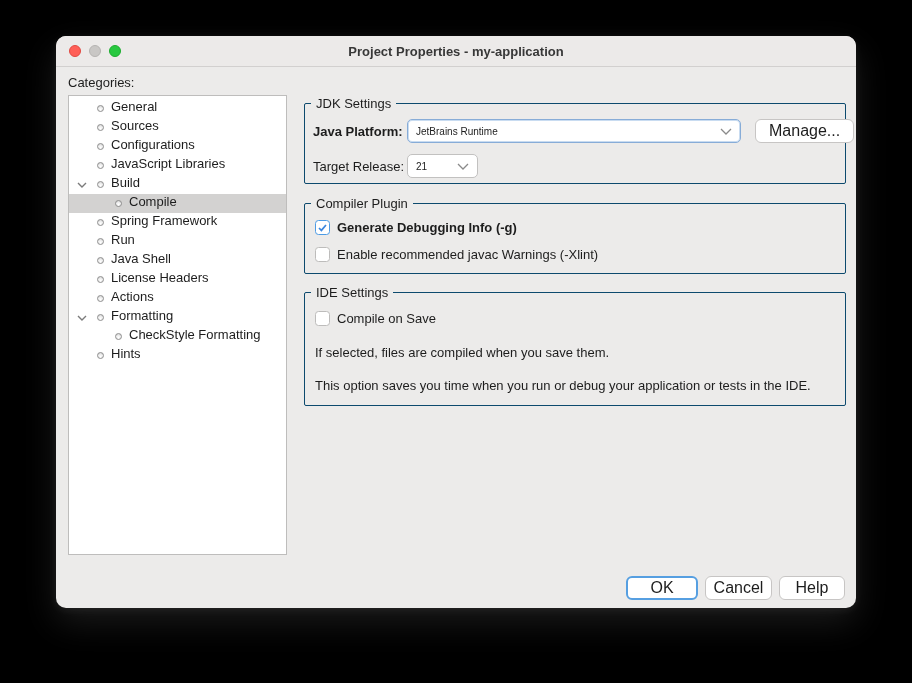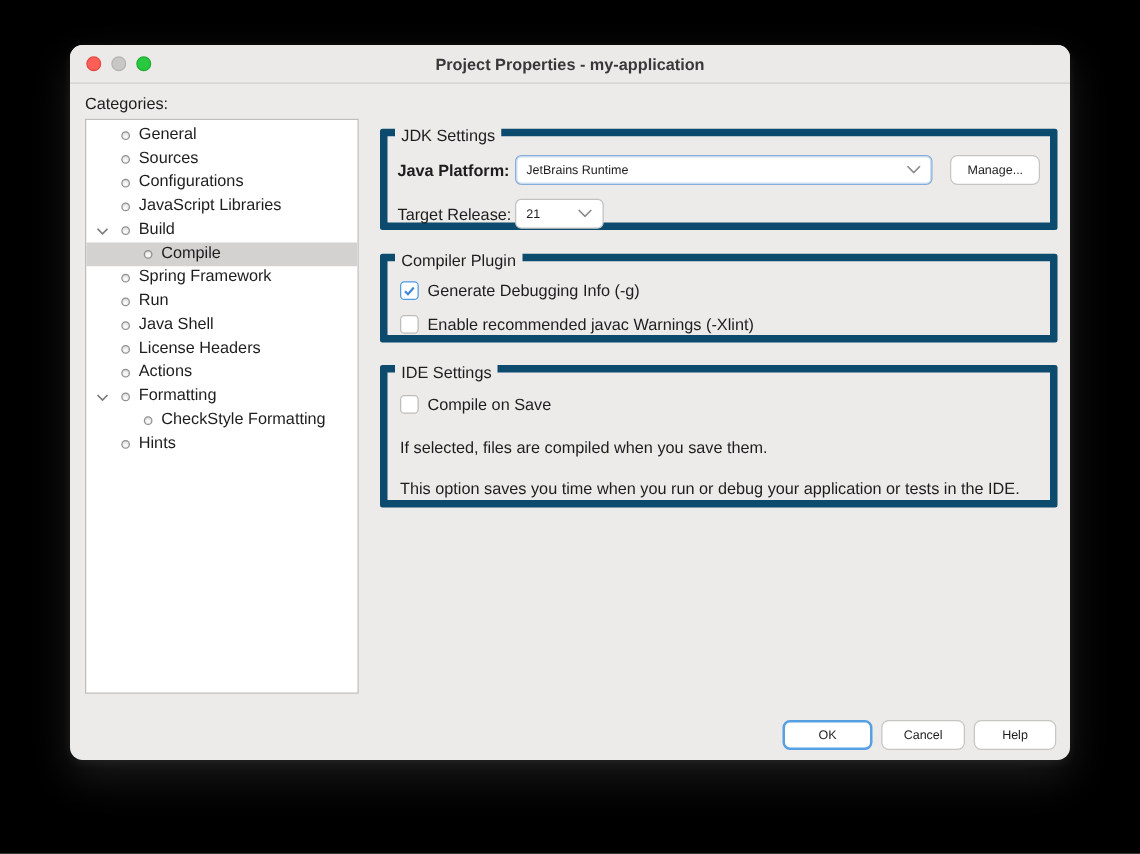--- a/index.html
+++ b/index.html
@@ -41,21 +41,21 @@
     width:7px;height:7px;border-radius:50%;box-sizing:border-box;
     border:1.5px solid #8F8F8F;
     background:radial-gradient(circle at 50% 70%, #ffffff 0%, #e8e8e8 60%, #c2c2c2 100%);
   }
   .chev svg{display:block;}
   .tlabel{padding-left:2px;white-space:nowrap;}
 
   
   .fs{
     position:absolute;left:248px;width:542px;box-sizing:border-box;
-    border:6px solid #0c4a6e;border-radius:2px;background:#ECEBEA;
+    border:1px solid #0c4a6e;border-radius:2px;background:#ECEBEA;
   }
   .fs-legend{
     position:absolute;top:-9px;left:6px;padding:0 5px;background:#ECEBEA;
     font-size:13px;color:#1d1d1d;line-height:17px;white-space:nowrap;
   }
   .fs1{top:67px;height:81px;}
   .fs2{top:167px;height:71px;}
   .fs3{top:256px;height:114px;}
 
   .frow{position:absolute;left:8px;display:flex;align-items:center;}
@@ -68,21 +68,21 @@
     font-size:10px;color:#1d1d1d;padding:0 8px;cursor:default;
   }
   .combo .cval{flex:1;white-space:nowrap;overflow:hidden;}
   .combo.focused{border:1px solid #87ACD7;box-shadow:0 0 0 1px #C9DCF1 inset;}
   .combo-platform{width:334px;}
   .combo-release{width:71px;}
   .chevron-down{flex:0 0 12px;margin-left:6px;}
 
   .btn{
     height:24px;background:#FFFFFF;border:1px solid #C7C5C4;border-radius:6px;
-    box-sizing:border-box;font-size:10px;color:#1d1d1d;
+    box-sizing:border-box;font-size:16px;color:#1d1d1d;
     display:inline-flex;align-items:center;justify-content:center;
     padding:0 13px;cursor:default;font-family:inherit;
   }
   .btn-manage{margin-left:14px;}
 
   
   .cbrow{display:flex;align-items:center;gap:7px;font-size:13px;color:#1d1d1d;}
   .cb{
     width:15px;height:15px;box-sizing:border-box;border-radius:3.5px;
     background:#FFFFFF;border:1px solid #BDBCBB;flex:0 0 15px;
@@ -266,21 +266,21 @@
               <polyline points="1,1 6,6 11,1" fill="none" stroke="#8A8A8A" stroke-width="1.3"></polyline>
             </svg>
         </span>
       </div>
     </div>
   </div>
 
   <div class="fs fs2">
     <span class="fs-legend">Compiler Plugin</span>
 
-    <div class="frow cbrow" style="top:16px;left:10px;">
+    <div class="frow cbrow" style="top:16px;left:10px;font-weight:bold;">
       <span class="cb checked">
         <svg width="9" height="8" viewBox="0 0 9 8">
             <polyline points="1,4 3.4,6.4 8,1" fill="none" stroke="#3C87DE" stroke-width="1.7"></polyline>
           </svg>
       </span>
       <span>Generate Debugging Info (-g)</span>
     </div>
 
     <div class="frow cbrow" style="top:43px;left:10px;">
       <span class="cb"></span>

